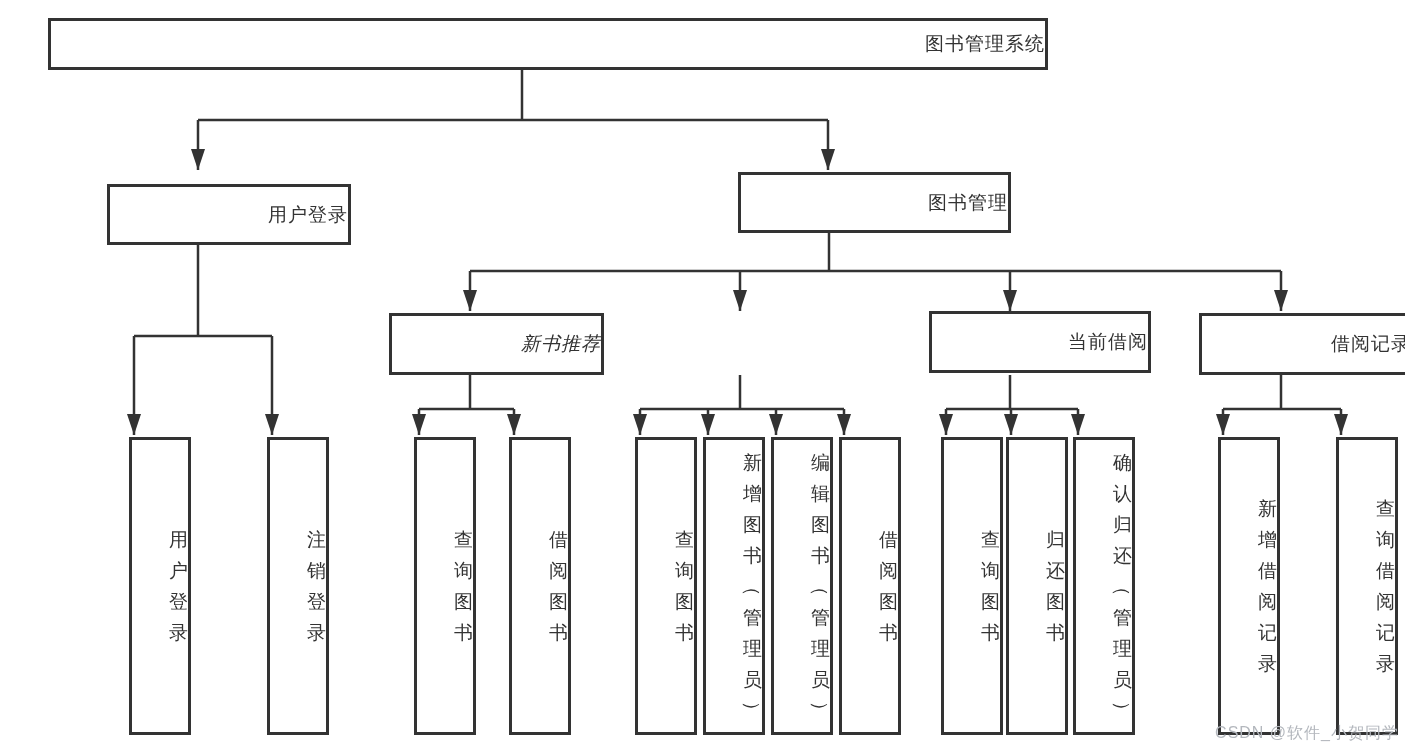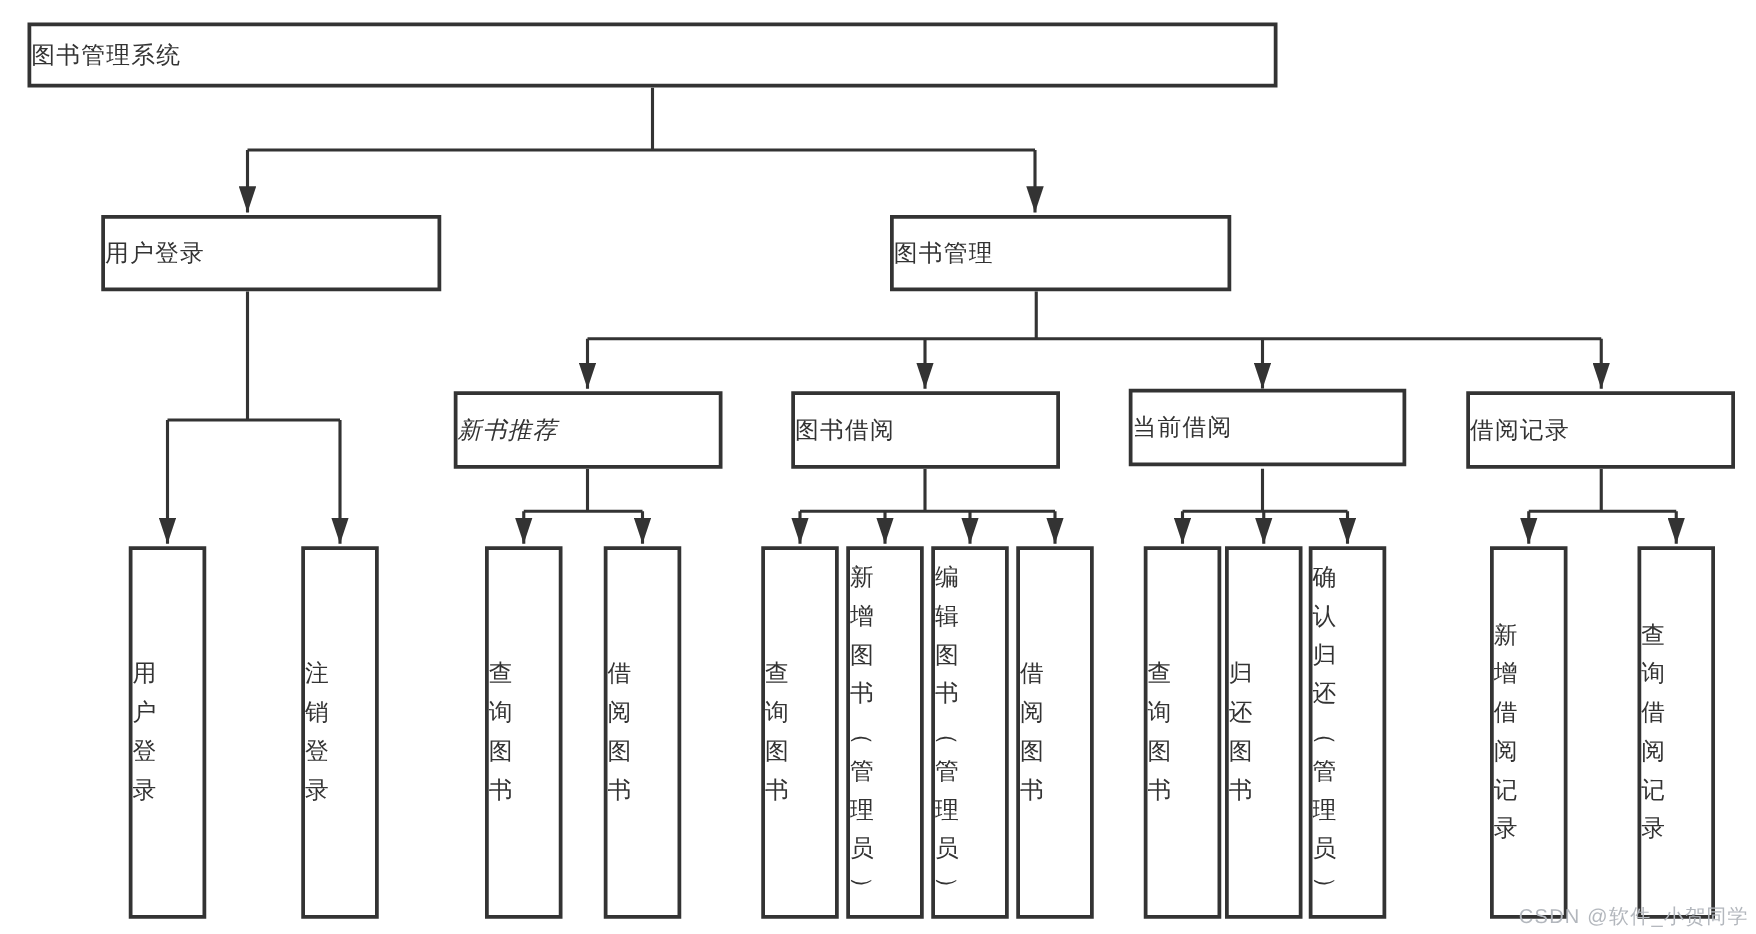--- a/index.html
+++ b/index.html
@@ -13,21 +13,22 @@
     color: #333333;
   }
   .stage svg { position: absolute; left: 0; top: 0; }
   .box {
     position: absolute;
     background: #ffffff;
     border: 3px solid #333333;
     box-sizing: border-box;
     display: flex;
     align-items: center;
-    justify-content: flex-start;
+    justify-content: flex-end;
+    margin-left: 26px;
   }
   .hbox { font-size: 19px; letter-spacing: 1px; }
   .vbox { font-size: 19px; }
   .vtext {
     display: flex;
     flex-direction: column;
     align-items: center;
     justify-content: center;
   }
   .vchar {
@@ -114,32 +115,29 @@
         <line x1="1223" y1="409" x2="1223" y2="435" marker-end="url(#arrow)"></line>
         <line x1="1341" y1="409" x2="1341" y2="435" marker-end="url(#arrow)"></line>
       </g>
     </g>
   </svg>
 
   <div class="box hbox" style="left:22px; top:18px; width:1000px; height:52px;">
     <span>图书管理系统</span>
   </div>
 
-  <div class="box hbox" style="left:81px; top:172px; width:272px; height:61px;">
+  <div class="box hbox" style="left:81px; top:184px; width:244px; height:61px;">
     <span>用户登录</span>
   </div>
   <div class="box hbox" style="left:712px; top:172px; width:273px; height:61px;">
     <span>图书管理</span>
   </div>
 
   <div class="box hbox" style="left:363px; top:313px; width:215px; height:62px;font-style:italic;">
     <span>新书推荐</span>
-  </div>
-  <div class="box hbox" style="left:633px; top:313px; width:215px; height:62px;">
-    <span>图书借阅</span>
   </div>
   <div class="box hbox" style="left:903px; top:311px; width:222px; height:62px;">
     <span>当前借阅</span>
   </div>
   <div class="box hbox" style="left:1173px; top:313px; width:215px; height:62px;">
     <span>借阅记录</span>
   </div>
 
   <div class="box vbox" style="left:103px; top:437px; width:62px; height:298px;">
     <span class="vtext">

